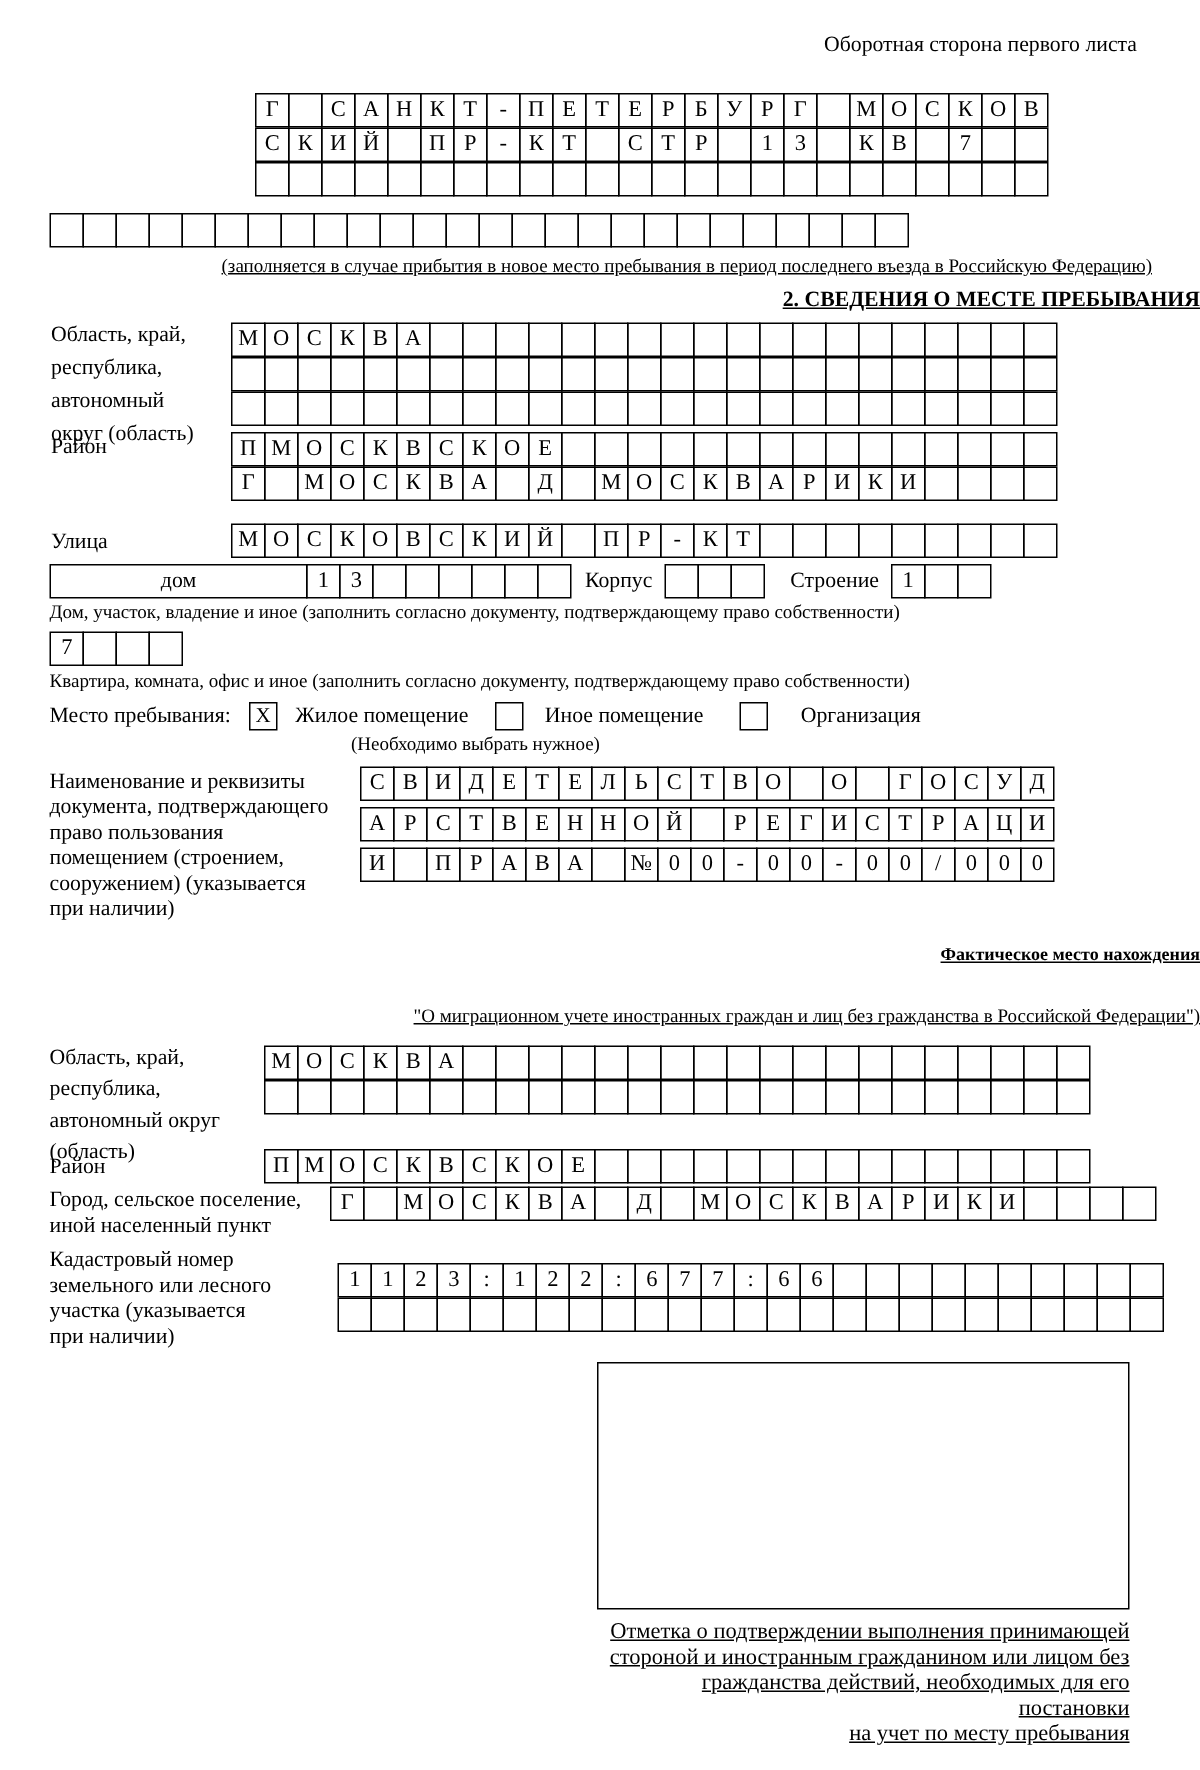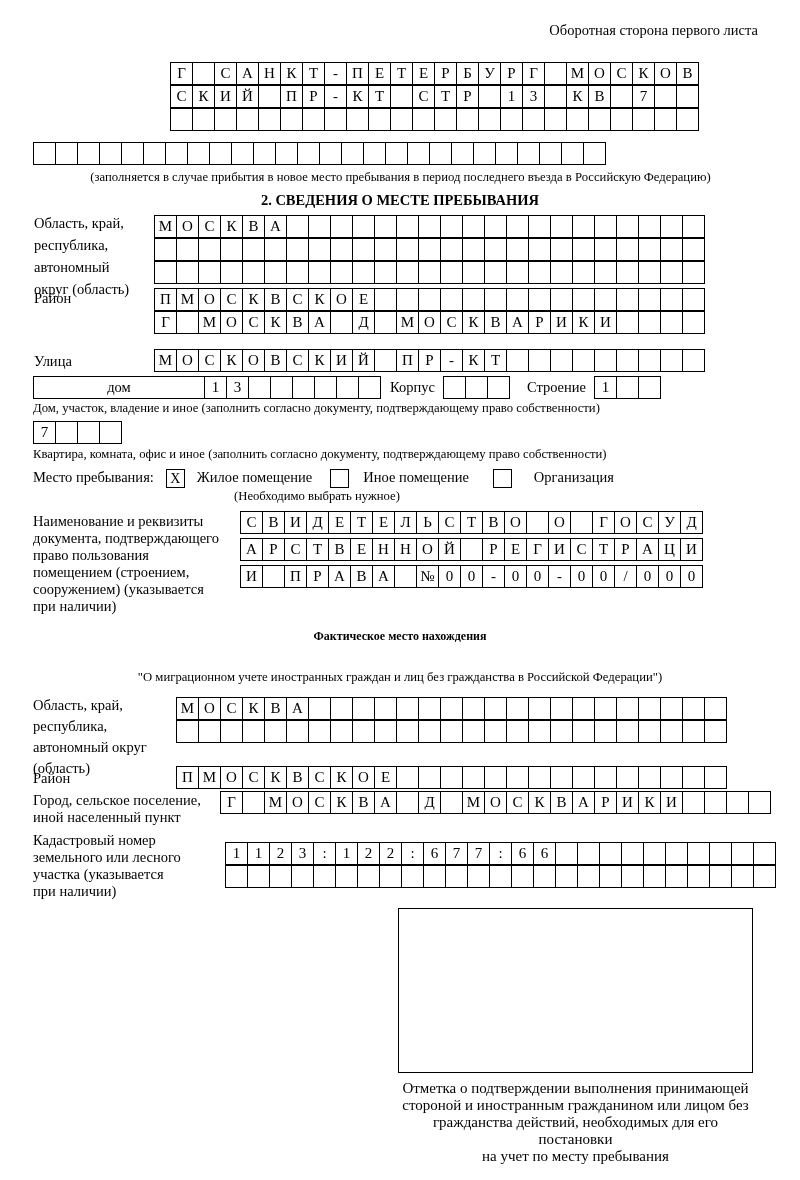--- a/index.html
+++ b/index.html
@@ -16,21 +16,21 @@
     width:800px;height:1180px;
     padding:0;
   }
   .hdr-right{
     position:absolute;
     top:22px; right:42px;
     font-size:14.5px;
   }
   .row{display:flex;align-items:flex-start;}
   .lbl{font-size:14.5px;line-height:17px;}
-  .center{text-align:center;}
+  .center{text-align:right;text-decoration:underline;}
   .bold{font-weight:bold;}
   .small{font-size:12.7px;}
   .smaller{font-size:15px;}
 
   
   .cells{display:flex;}
   .cell{
     width:23px;height:23px;
     border:1px solid #000;
     margin-right:-1px;

